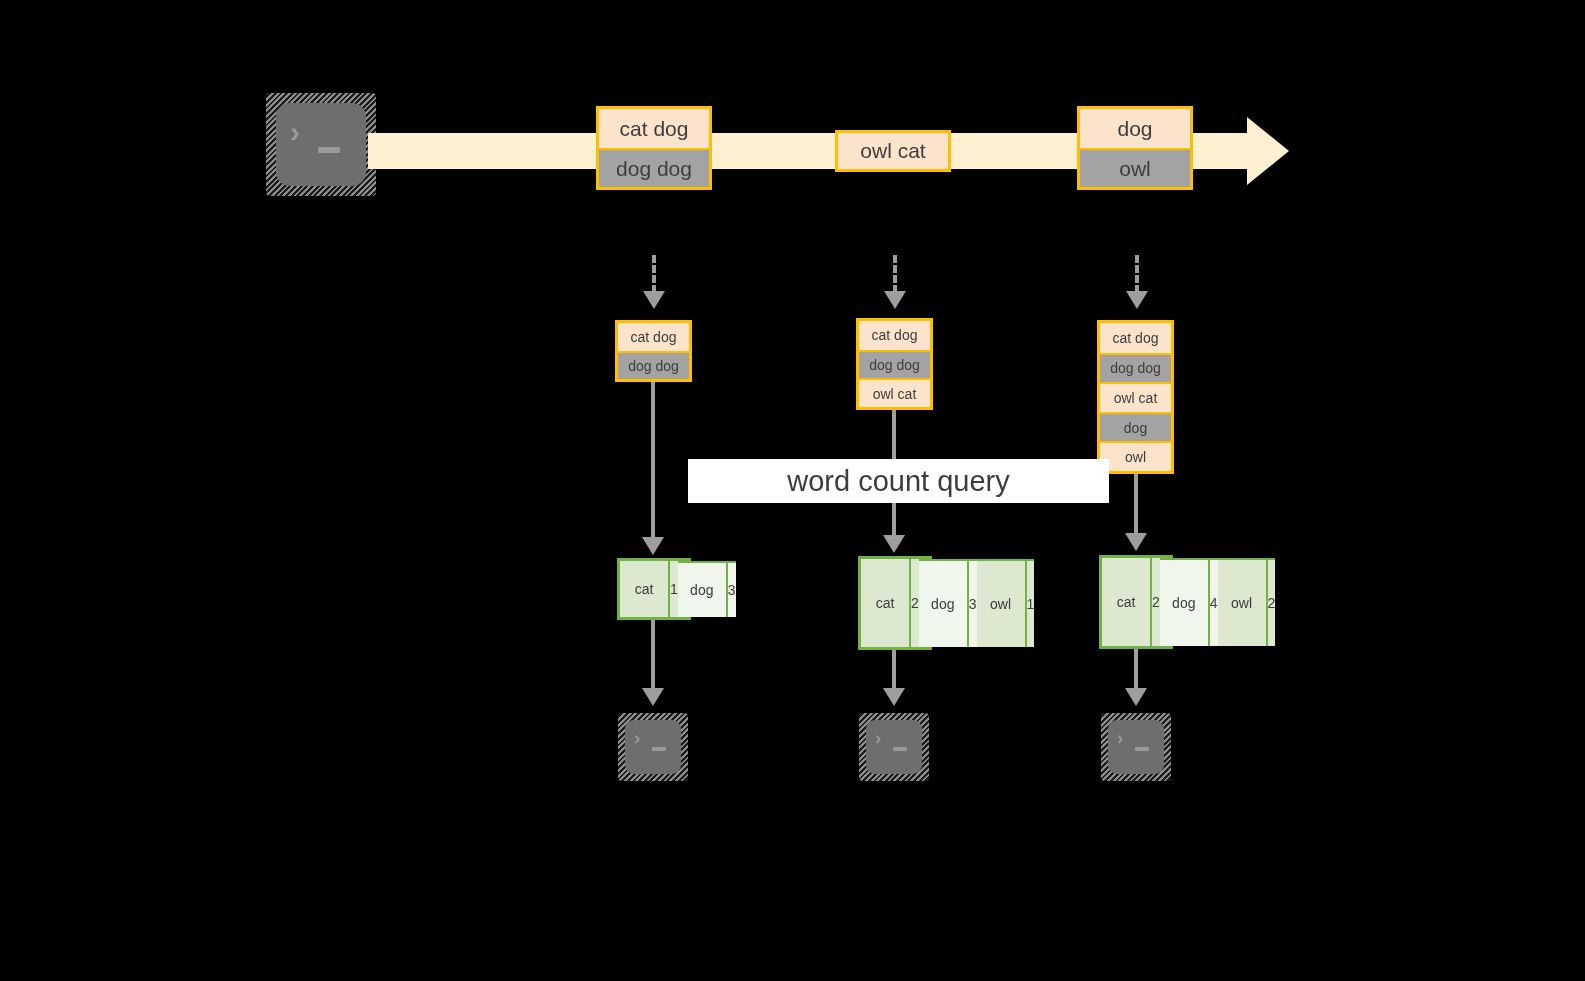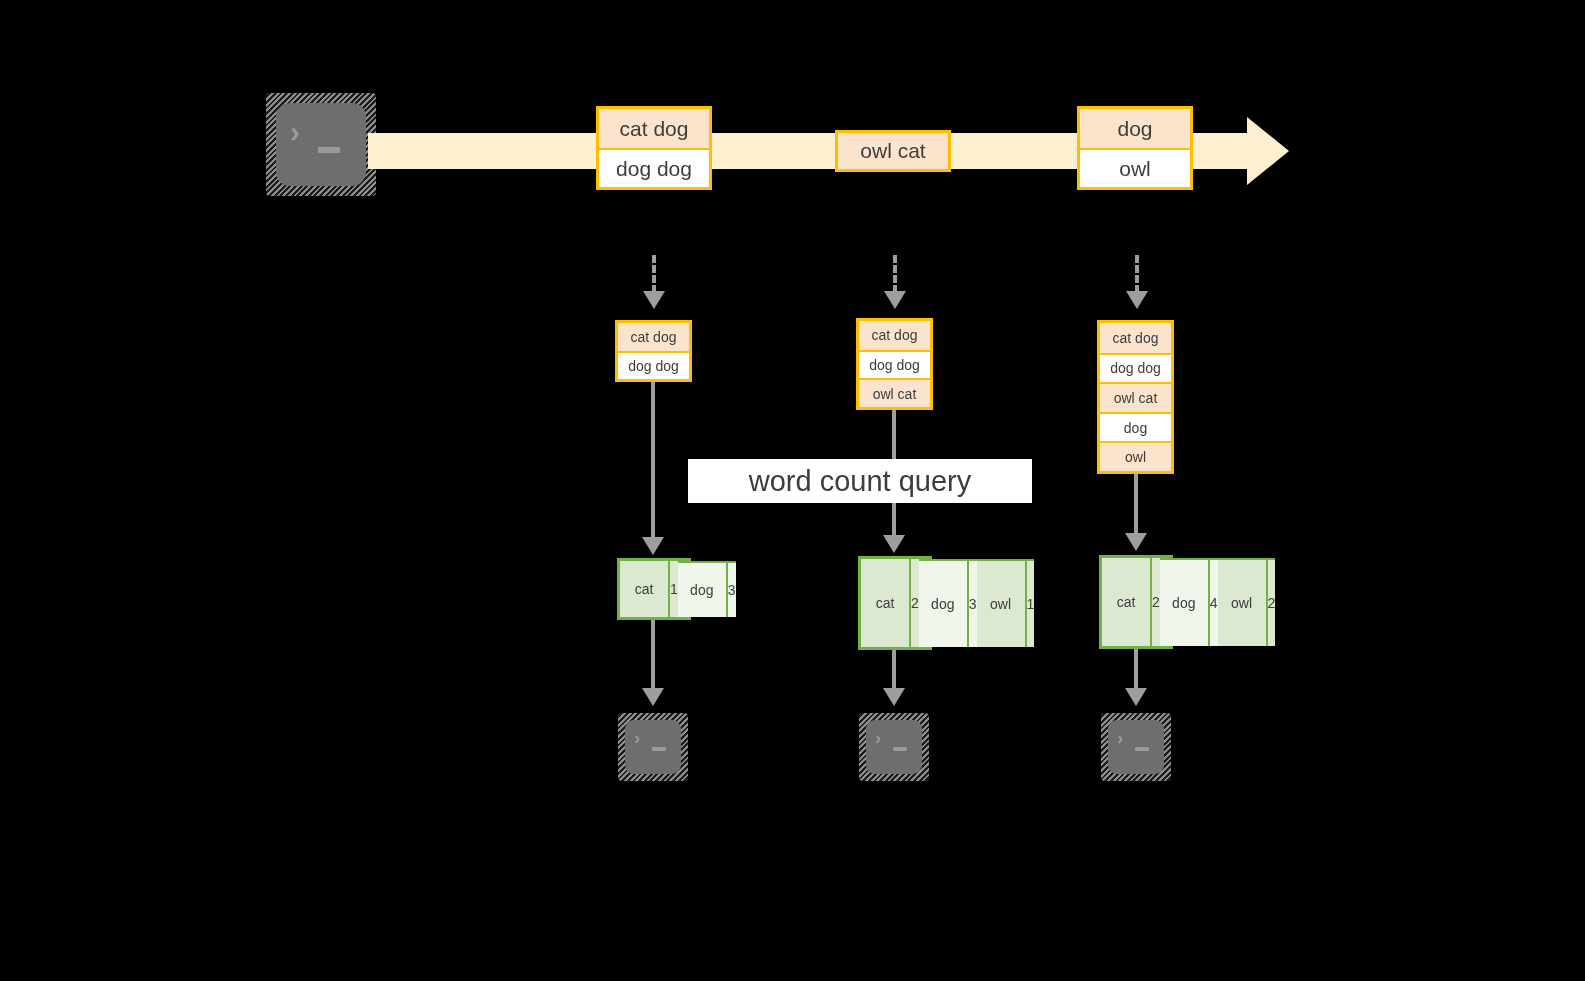--- a/index.html
+++ b/index.html
@@ -72,21 +72,21 @@
   }
   .obox .row {
     box-sizing: border-box;
     display: flex;
     align-items: center;
     justify-content: center;
     color: #3d3d3d;
     white-space: nowrap;
   }
   .obox .row.dark  { background: #FBE4CB; }
-  .obox .row.light { background: #ffffff; }
+  .obox .row.light { background: #a3a3a3; }
   .obox .row + .row { border-top: 2px solid #FFBF00; }
 
   
   .gbox {
     position: absolute;
     box-sizing: border-box;
     border: 3px solid #72B144;
     display: flex;
     z-index: 5;
   }
@@ -272,17 +272,17 @@
   <div class="vline" style="left:1134px; top:649px; height:39px;"></div>
   <div class="vhead" style="left:1125px; top:688px;"></div>
 
   <div class="term-icon small" style="left:1101px; top:713px; width:70px; height:68px; padding:7px;">
     <div class="inner">
       <span class="chev" style="left:9px; top:8px; font-size:19px;">›</span>
       <span class="und" style="left:27px; top:27px; width:14px; height:4px;"></span>
     </div>
   </div>
 
-  <div class="label-band" style="left:688px; top:459px; width:344px; height:44px;">
+  <div class="label-band" style="left:688px; top:459px; width:421px; height:44px;">
     <span style="font-size:29px;">word count query</span>
   </div>
 
 </div>
 
 </body></html>

